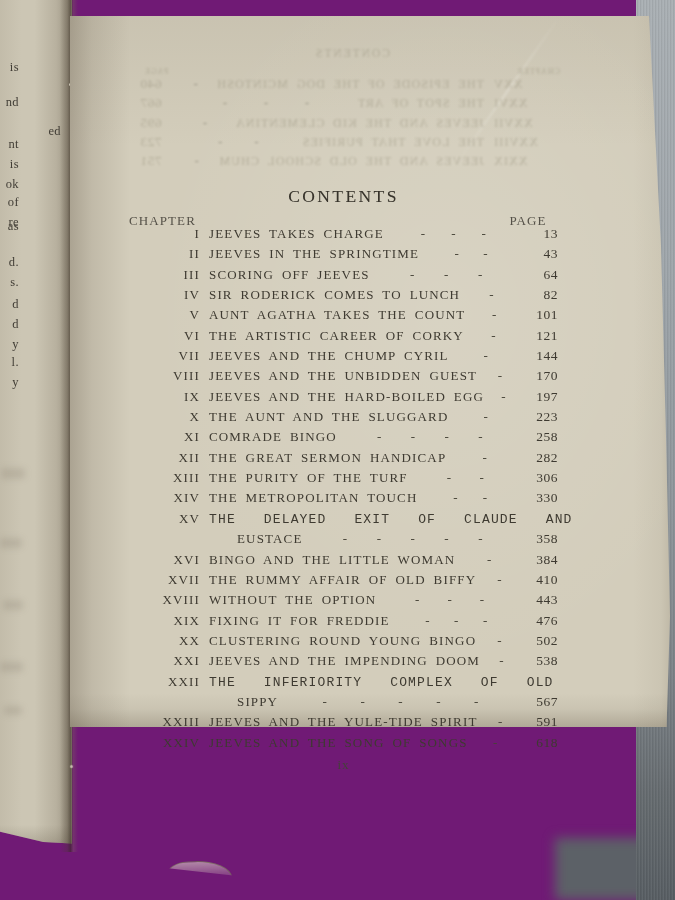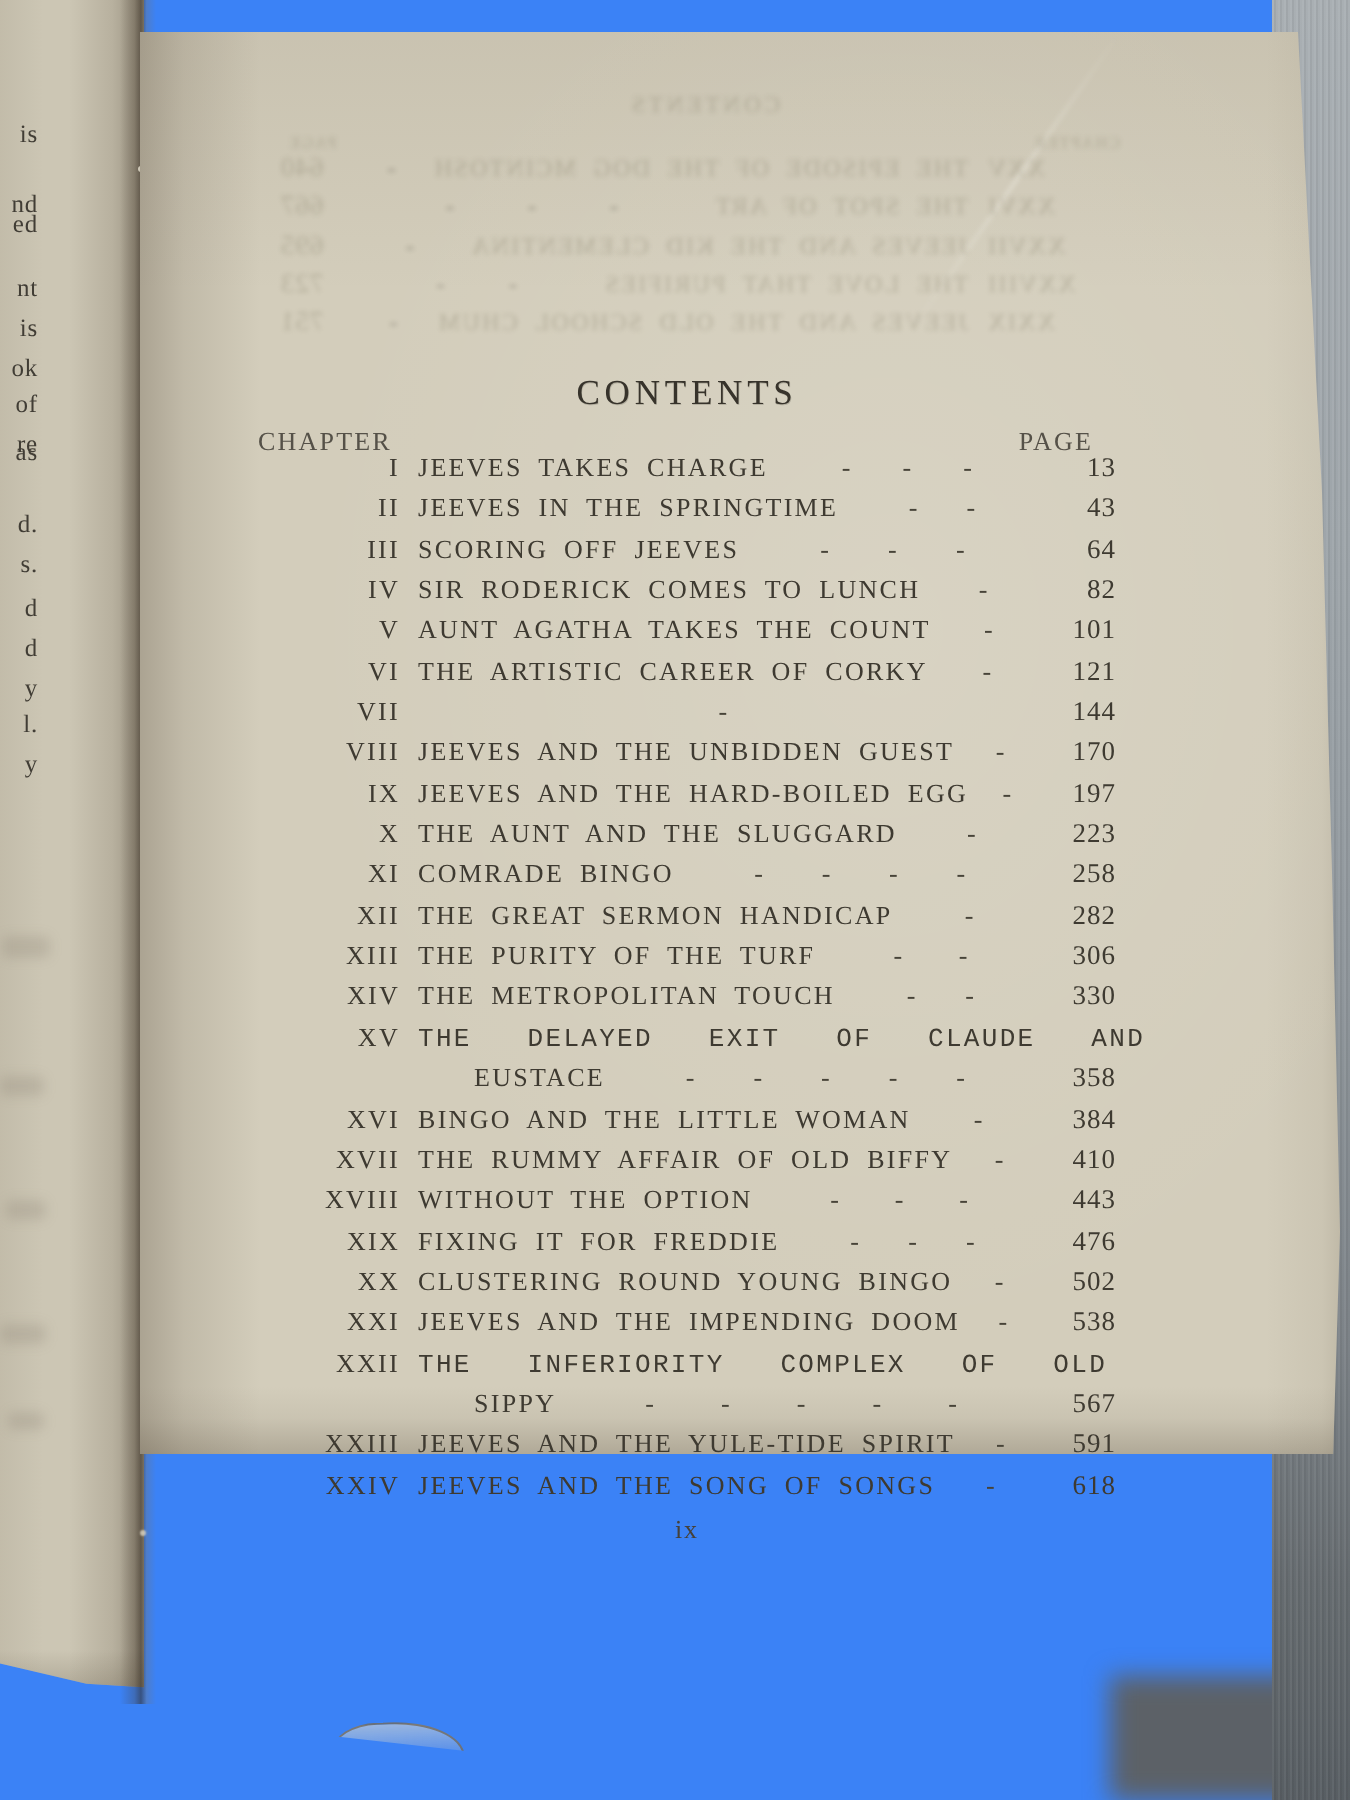--- a/index.html
+++ b/index.html
@@ -1,17 +1,17 @@
 <!DOCTYPE html>
 <html><head>
 <meta charset="utf-8">
 <style>
   html,body{margin:0;padding:0;background:#1d1713;}
   .scene{position:relative;width:675px;height:900px;overflow:hidden;
-         background:#3b82f6;font-family:"Liberation Serif","DejaVu Serif",serif;}
+         background:#701a75;font-family:"Liberation Serif","DejaVu Serif",serif;}
   .table-right{position:absolute;left:555px;top:838px;width:120px;height:62px;
     background:#5c6167;filter:blur(6px);}
   
   .cloth{position:absolute;left:636px;top:0;width:39px;height:900px;
     background:linear-gradient(180deg,#a9afb3 0%,#9ea5aa 30%,#8f969b 55%,#7c8287 75%,#666c70 88%,#585e63 100%);}
   .cloth:after{content:"";position:absolute;inset:0;
     background:repeating-linear-gradient(90deg,rgba(255,255,255,.05) 0 1px,rgba(0,0,0,.05) 1px 2px,transparent 2px 3px);}
   
   .left-page{position:absolute;left:0;top:0;width:72px;height:847px;background:#ccc6b4;
     background-image:linear-gradient(90deg,rgba(110,98,78,.10) 0,transparent 30%),
@@ -78,21 +78,21 @@
   <div class="cloth"></div>
 
   <div class="left-page" id="left-page">
     <div class="smudge" style="left:1px;top:468px;width:24px;height:11px"></div>
     <div class="smudge" style="left:0;top:538px;width:22px;height:10px"></div>
     <div class="smudge" style="left:3px;top:600px;width:20px;height:10px"></div>
     <div class="smudge" style="left:0;top:662px;width:23px;height:10px"></div>
     <div class="smudge" style="left:4px;top:706px;width:18px;height:9px"></div>
   <div class="frag" style="top: 60px;">is</div>
       <div class="frag" style="top: 95px;">nd</div>
-      <div class="frag" style="top: 105px;">ed</div>
+      <div class="frag" style="top: 124px; padding-left: 42px;">ed</div>
       <div class="frag" style="top: 137px;">nt</div>
       <div class="frag" style="top: 157px;">is</div>
       <div class="frag" style="top: 177px;">ok</div>
       <div class="frag" style="top: 195px;">of</div>
       <div class="frag" style="top: 215px;">re</div>
       <div class="frag" style="top: 219px;">as</div>
       <div class="frag" style="top: 255px;">d.</div>
       <div class="frag" style="top: 275px;">s.</div>
       <div class="frag" style="top: 297px;">d</div>
       <div class="frag" style="top: 317px;">d</div>
@@ -215,20 +215,21 @@
           <div class="row">
             <span class="roman">VI</span>
             <span class="title">THE ARTISTIC CAREER OF CORKY</span>
             <span class="leaders">
               <span class="">-</span>
             </span>
             <span class="pagenum">121</span>
           </div>
           <div class="row">
             <span class="roman">VII</span>
+            <span class="title">JEEVES AND THE CHUMP CYRIL</span>
             <span class="leaders">
               <span class="">-</span>
             </span>
             <span class="pagenum">144</span>
           </div>
           <div class="row">
             <span class="roman">VIII</span>
             <span class="title">JEEVES AND THE UNBIDDEN GUEST</span>
             <span class="leaders">
               <span class="">-</span>

